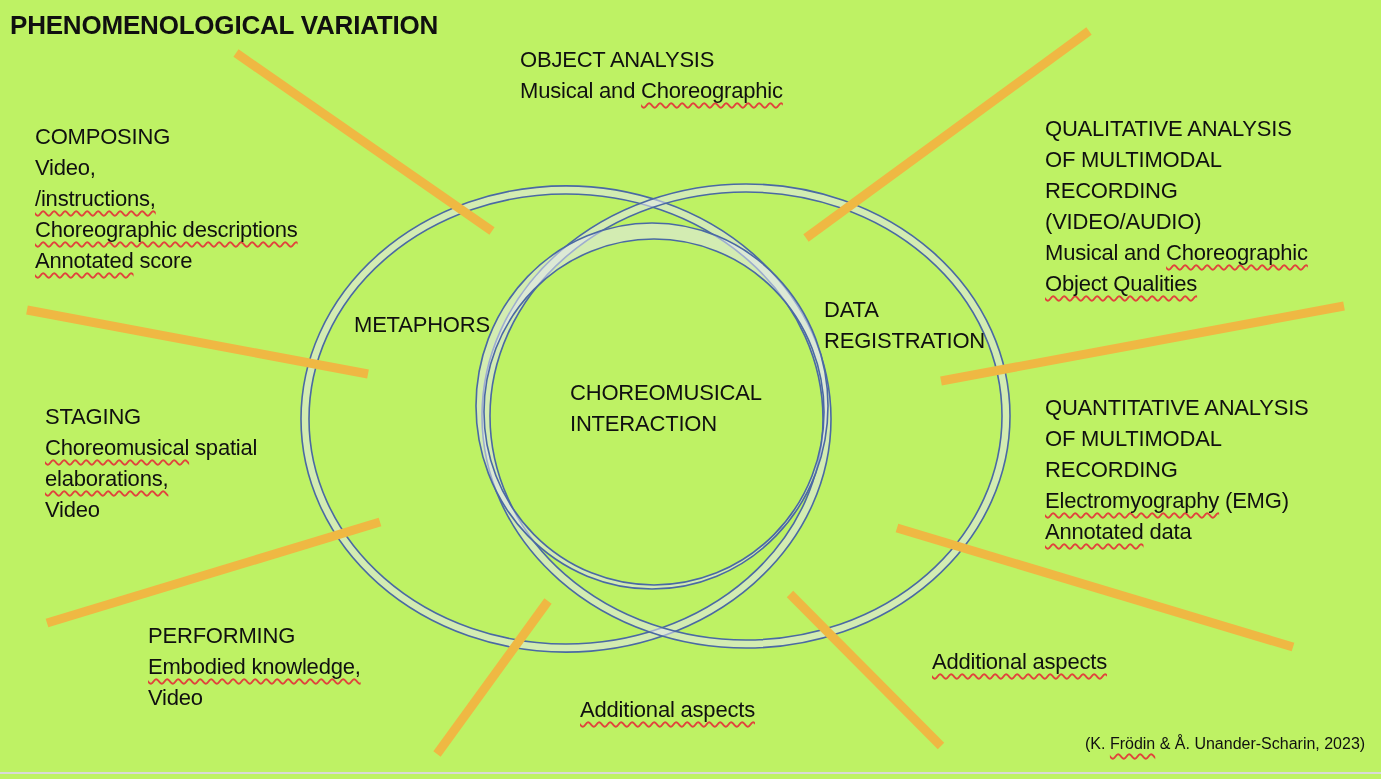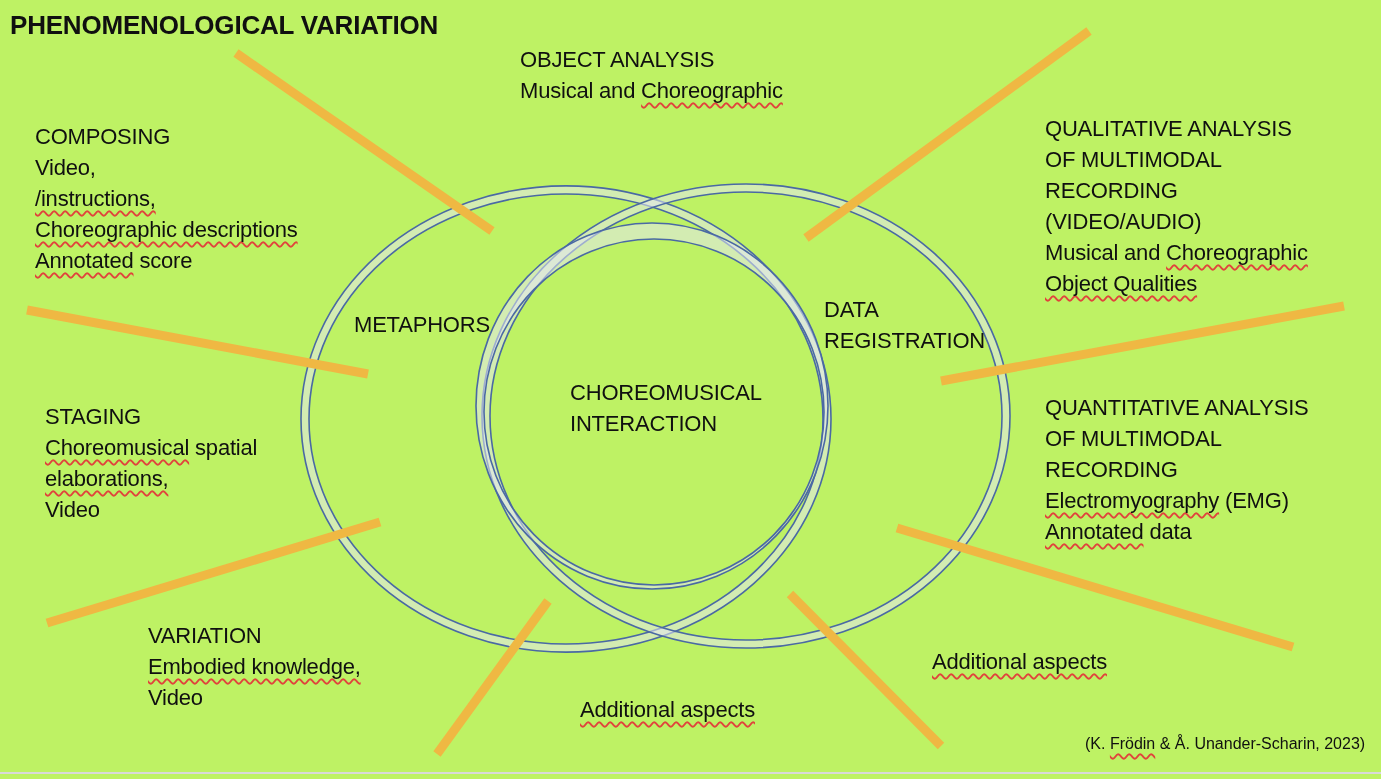--- a/index.html
+++ b/index.html
@@ -95,21 +95,21 @@
 
   <div class="txt" style="left:1045px;top:392px;">
     <div class="hd">QUANTITATIVE ANALYSIS</div>
     <div>OF MULTIMODAL</div>
     <div>RECORDING</div>
     <div><span class="sq">Electromyography</span><span> (EMG)</span></div>
     <div><span class="sq">Annotated</span><span> data</span></div>
   </div>
 
   <div class="txt" style="left:148px;top:620px;">
-    <div class="hd">VARIATION</div>
+    <div class="hd">PERFORMING</div>
     <div class="sq">Embodied knowledge,</div>
     <div>Video</div>
   </div>
 
   <div class="txt sq" style="left:580px;top:694px;">Additional aspects</div>
 
   <div class="txt sq" style="left:932px;top:646px;">Additional aspects</div>
 
   <div class="citation" style="left:1063px;top:733px;"><span>(K. </span><span class="sq">Frödin</span><span> &amp; Å. Unander-Scharin, 2023)</span></div>
 

